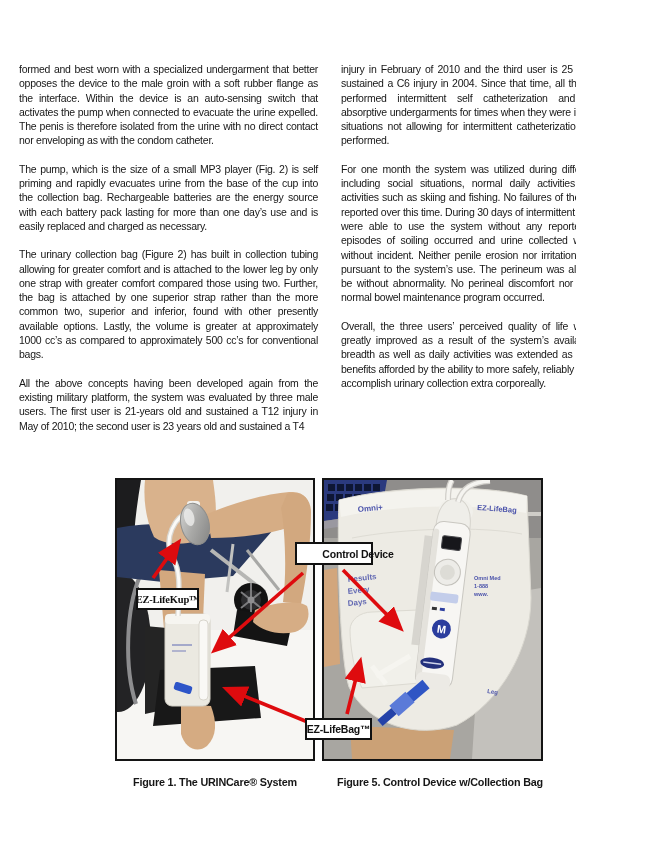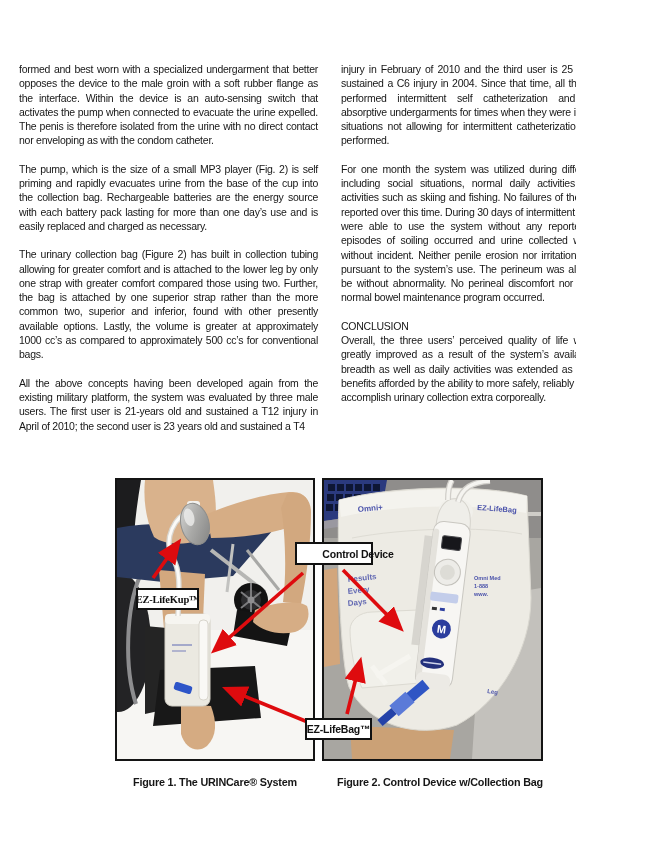--- a/index.html
+++ b/index.html
@@ -39,26 +39,25 @@
 </head>
 <body>
 
 <div class="page">
 
   <div class="columns">
     <div class="col">
       <p>formed and best worn with a specialized undergarment that better opposes the device to the male groin with a soft rubber flange as the interface. Within the device is an auto-sensing switch that activates the pump when connected to evacuate the urine expelled. The penis is therefore isolated from the urine with no direct contact nor enveloping as with the condom catheter.</p>
       <p>The pump, which is the size of a small MP3 player (Fig. 2) is self priming and rapidly evacuates urine from the base of the cup into the collection bag. Rechargeable batteries are the energy source with each battery pack lasting for more than one day’s use and is easily replaced and charged as necessary.</p>
       <p>The urinary collection bag (Figure 2) has built in collection tubing allowing for greater comfort and is attached to the lower leg by only one strap with greater comfort compared those using two. Further, the bag is attached by one superior strap rather than the more common two, superior and inferior, found with other presently available options. Lastly, the volume is greater at approximately 1000 cc’s as compared to approximately 500 cc’s for conventional bags.</p>
-      <p>All the above concepts having been developed again from the existing military platform, the system was evaluated by three male users.  The first user is 21-years old and sustained a T12 injury in April of 2010; the second user is 23 years old and sustained a T4</p>
+      <p>All the above concepts having been developed again from the existing military platform, the system was evaluated by three male users.  The first user is 21-years old and sustained a T12 injury in May of 2010; the second user is 23 years old and sustained a T4</p>
     </div>
     <div class="col">
       <p>injury in February of 2010 and the third user is 25 years old and sustained a C6 injury in 2004. Since that time, all three men have performed intermittent self catheterization and have used absorptive undergarments for times when they were in public and in situations not allowing for intermittent catheterization to be easily performed.</p>
       <p>For one month the system was utilized during different activities including social situations, normal daily activities and outdoor activities such as skiing and fishing. No failures of the system were reported over this time.  During 30 days of intermittent use, the users were able to use the system without any reported failure. No episodes of soiling occurred and urine collected was discarded without incident. Neither penile erosion nor irritation was reported pursuant to the system’s use. The perineum was also reported to be without abnormality. No perineal discomfort nor interruption of normal bowel maintenance program occurred.</p>
-      <p class="heading">CONCLUSION</p>
       <p>Overall, the three users’ perceived quality of life was felt to be greatly improved as a result of the system’s availability and the breadth as well as daily activities was extended as a result of the benefits afforded by the ability to more safely, reliably and effectively accomplish urinary collection extra corporeally.</p>
     </div>
   </div>
 
   <div class="figure-area">
 
     <div class="photo photo1">
       <svg viewBox="0 0 196 279" preserveAspectRatio="none">
         <defs>
           <linearGradient id="cupGrad" x1="0" y1="0" x2="1" y2="1">
@@ -224,15 +223,15 @@
     </div>
     <div class="callout callout-ctrl">
       <span>Control Device</span>
     </div>
     <div class="callout callout-bag">
       <span>EZ-LifeBag™</span>
     </div>
   </div>
 
   <div class="caption caption1">Figure 1.  The URINCare® System</div>
-  <div class="caption caption2">Figure 2.  Control Device w/Collection Bag</div>
+  <div class="caption caption2">Figure 5.  Control Device w/Collection Bag</div>
 
 </div>
 
 </body></html>

